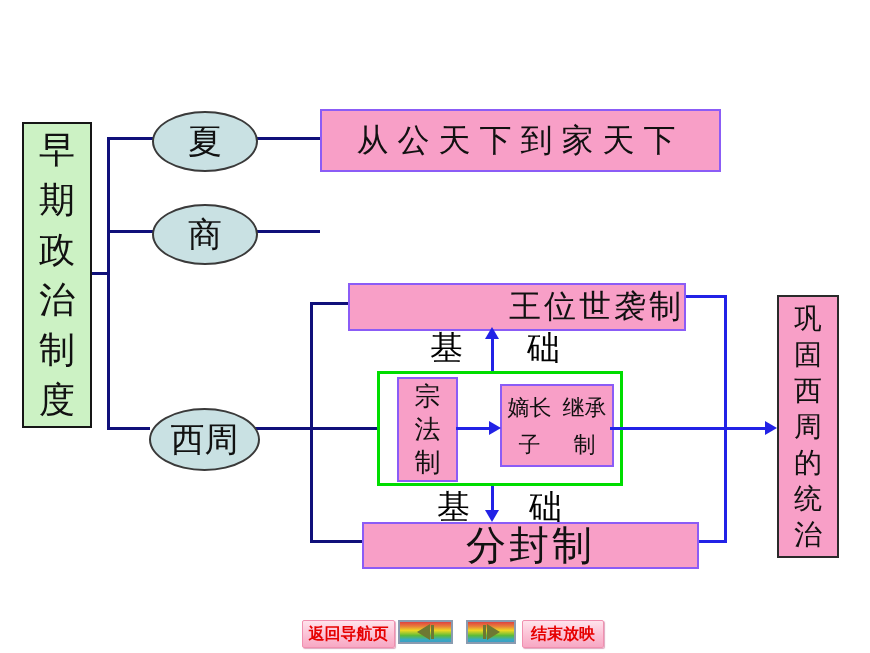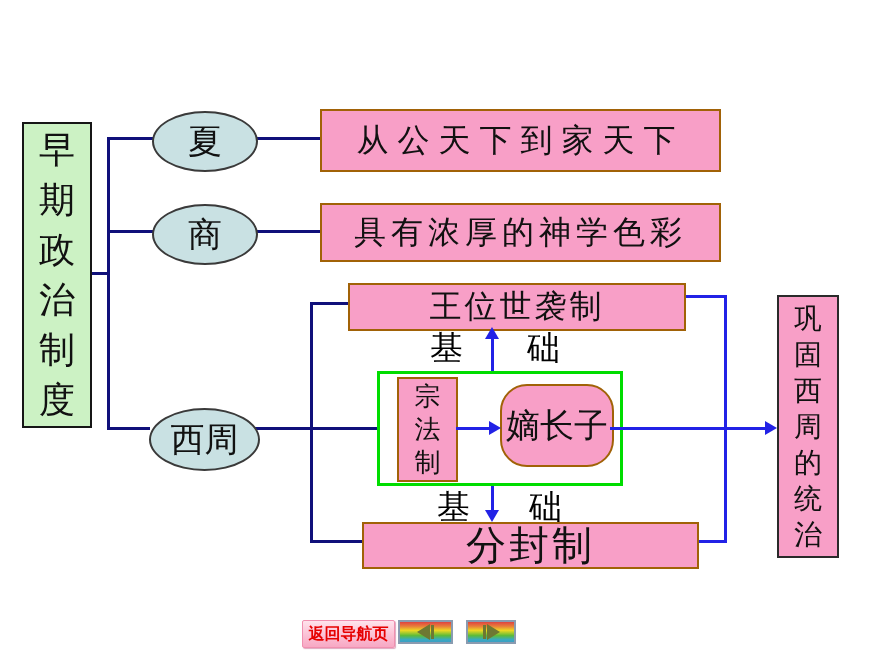--- a/index.html
+++ b/index.html
@@ -23,34 +23,34 @@
   
   .ellipse{
     background:var(--ellipse-fill,#C9E1E3);border:2px solid #3a3a3a;border-radius:50%;
     display:flex;align-items:center;justify-content:center;font-size:34px;
   }
   .el-xia{left:152px;top:111px;width:102px;height:57px;}
   .el-shang{left:152px;top:204px;width:102px;height:57px;}
   .el-xizhou{left:149px;top:408px;width:107px;height:59px;}
   
   .pink{
-    background:var(--pink,#F89FC7);border:2px solid #a16207;
+    background:var(--pink,#F89FC7);border:2px solid #8b5cf6;
     display:flex;align-items:center;justify-content:center;text-align:center;
   }
   .bx-xia{left:320px;top:109px;width:397px;height:59px;font-size:32px;letter-spacing:9px;}
   .bx-shang{left:320px;top:203px;width:397px;height:55px;font-size:32px;letter-spacing:5px;}
-  .bx-wangwei{left:348px;top:283px;width:334px;height:44px;font-size:32px;letter-spacing:3px;}
+  .bx-wangwei{left:348px;top:283px;width:334px;height:44px;font-size:32px;letter-spacing:3px;justify-content:flex-end;}
   .bx-fengjian{left:362px;top:522px;width:333px;height:43px;font-size:40px;letter-spacing:3px;}
   .bx-zongfa{
     left:397px;top:377px;width:57px;height:101px;
     flex-direction:column;font-size:26px;line-height:33px;
   }
   .bx-dizhangzi{
     left:500px;top:384px;width:110px;height:79px;
-    flex-direction:row;font-size:34px;line-height:37px;border-radius:27px;
+    flex-direction:row;font-size:22px;line-height:37px;
   }
   .bx-outcome{
     left:777px;top:295px;width:58px;height:259px;
     flex-direction:column;font-size:28px;line-height:36px;border-color:#2a2a2a;
   }
   
   .green-frame{
     left:377px;top:371px;width:246px;height:115px;background:#fff;
     border:3px solid var(--green-border,#00DD00);box-sizing:border-box;
   }
@@ -127,40 +127,38 @@
   <div class="abs ellipse el-shang">
     <span>商</span>
   </div>
   <div class="abs ellipse el-xizhou">
     <span>西周</span>
   </div>
 
   <div class="abs pink bx-xia">
     <span>从公天下到家天下</span>
   </div>
-  <div class="abs pink bx-shang">
-    <span>具有浓厚的神学色彩</span>
-  </div>
   <div class="abs pink bx-wangwei">
     <span>王位世袭制</span>
   </div>
   <div class="abs pink bx-fengjian">
     <span>分封制</span>
   </div>
 
   <div class="abs green-frame"></div>
   <div class="abs pink bx-zongfa">
     <span>
         <div>宗</div>
         <div>法</div>
         <div>制</div>
       </span>
   </div>
   <div class="abs pink bx-dizhangzi">
     <div>嫡长子</div>
+    <div>继承制</div>
   </div>
 
   <div class="abs pink bx-outcome">
     <span>
         <div>巩</div>
         <div>固</div>
         <div>西</div>
         <div>周</div>
         <div>的</div>
         <div>统</div>
@@ -189,14 +187,17 @@
     <span>返回导航页</span>
   </div>
   <div class="abs rainbow btn-prev">
     <span class="tri-left"></span>
     <span class="tri-bar"></span>
   </div>
   <div class="abs rainbow btn-next">
     <span class="tri-bar"></span>
     <span class="tri-right"></span>
   </div>
+  <div class="abs nav-btn btn-end">
+    <span>结束放映</span>
+  </div>
 
 </div>
 
 </body></html>

